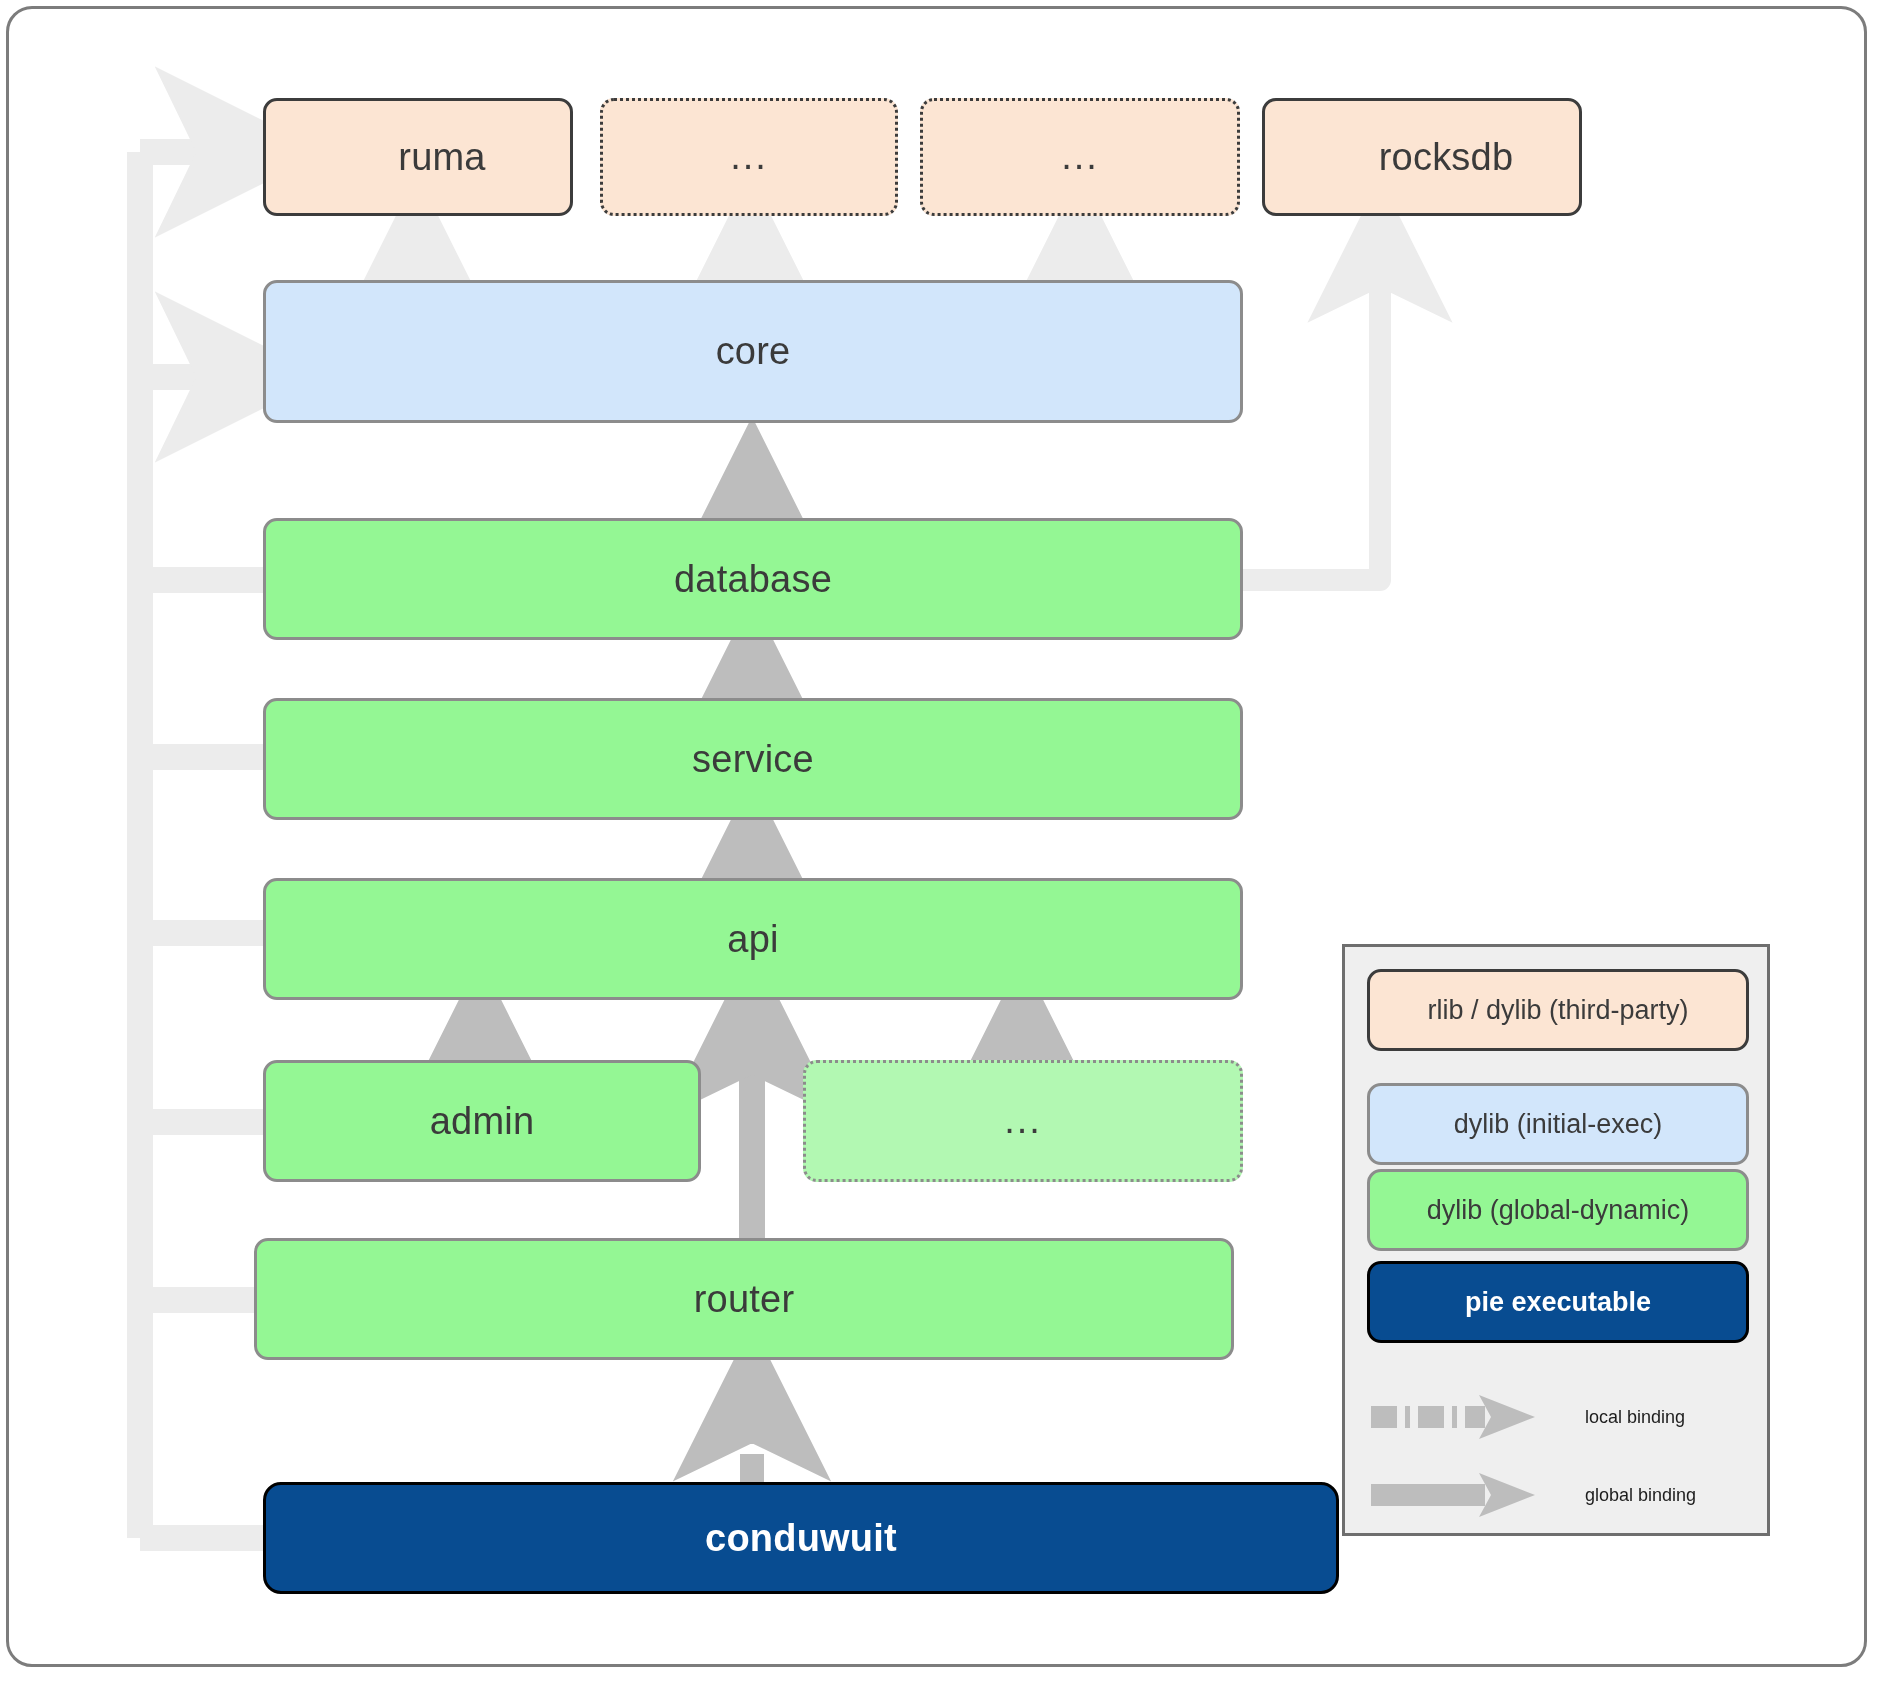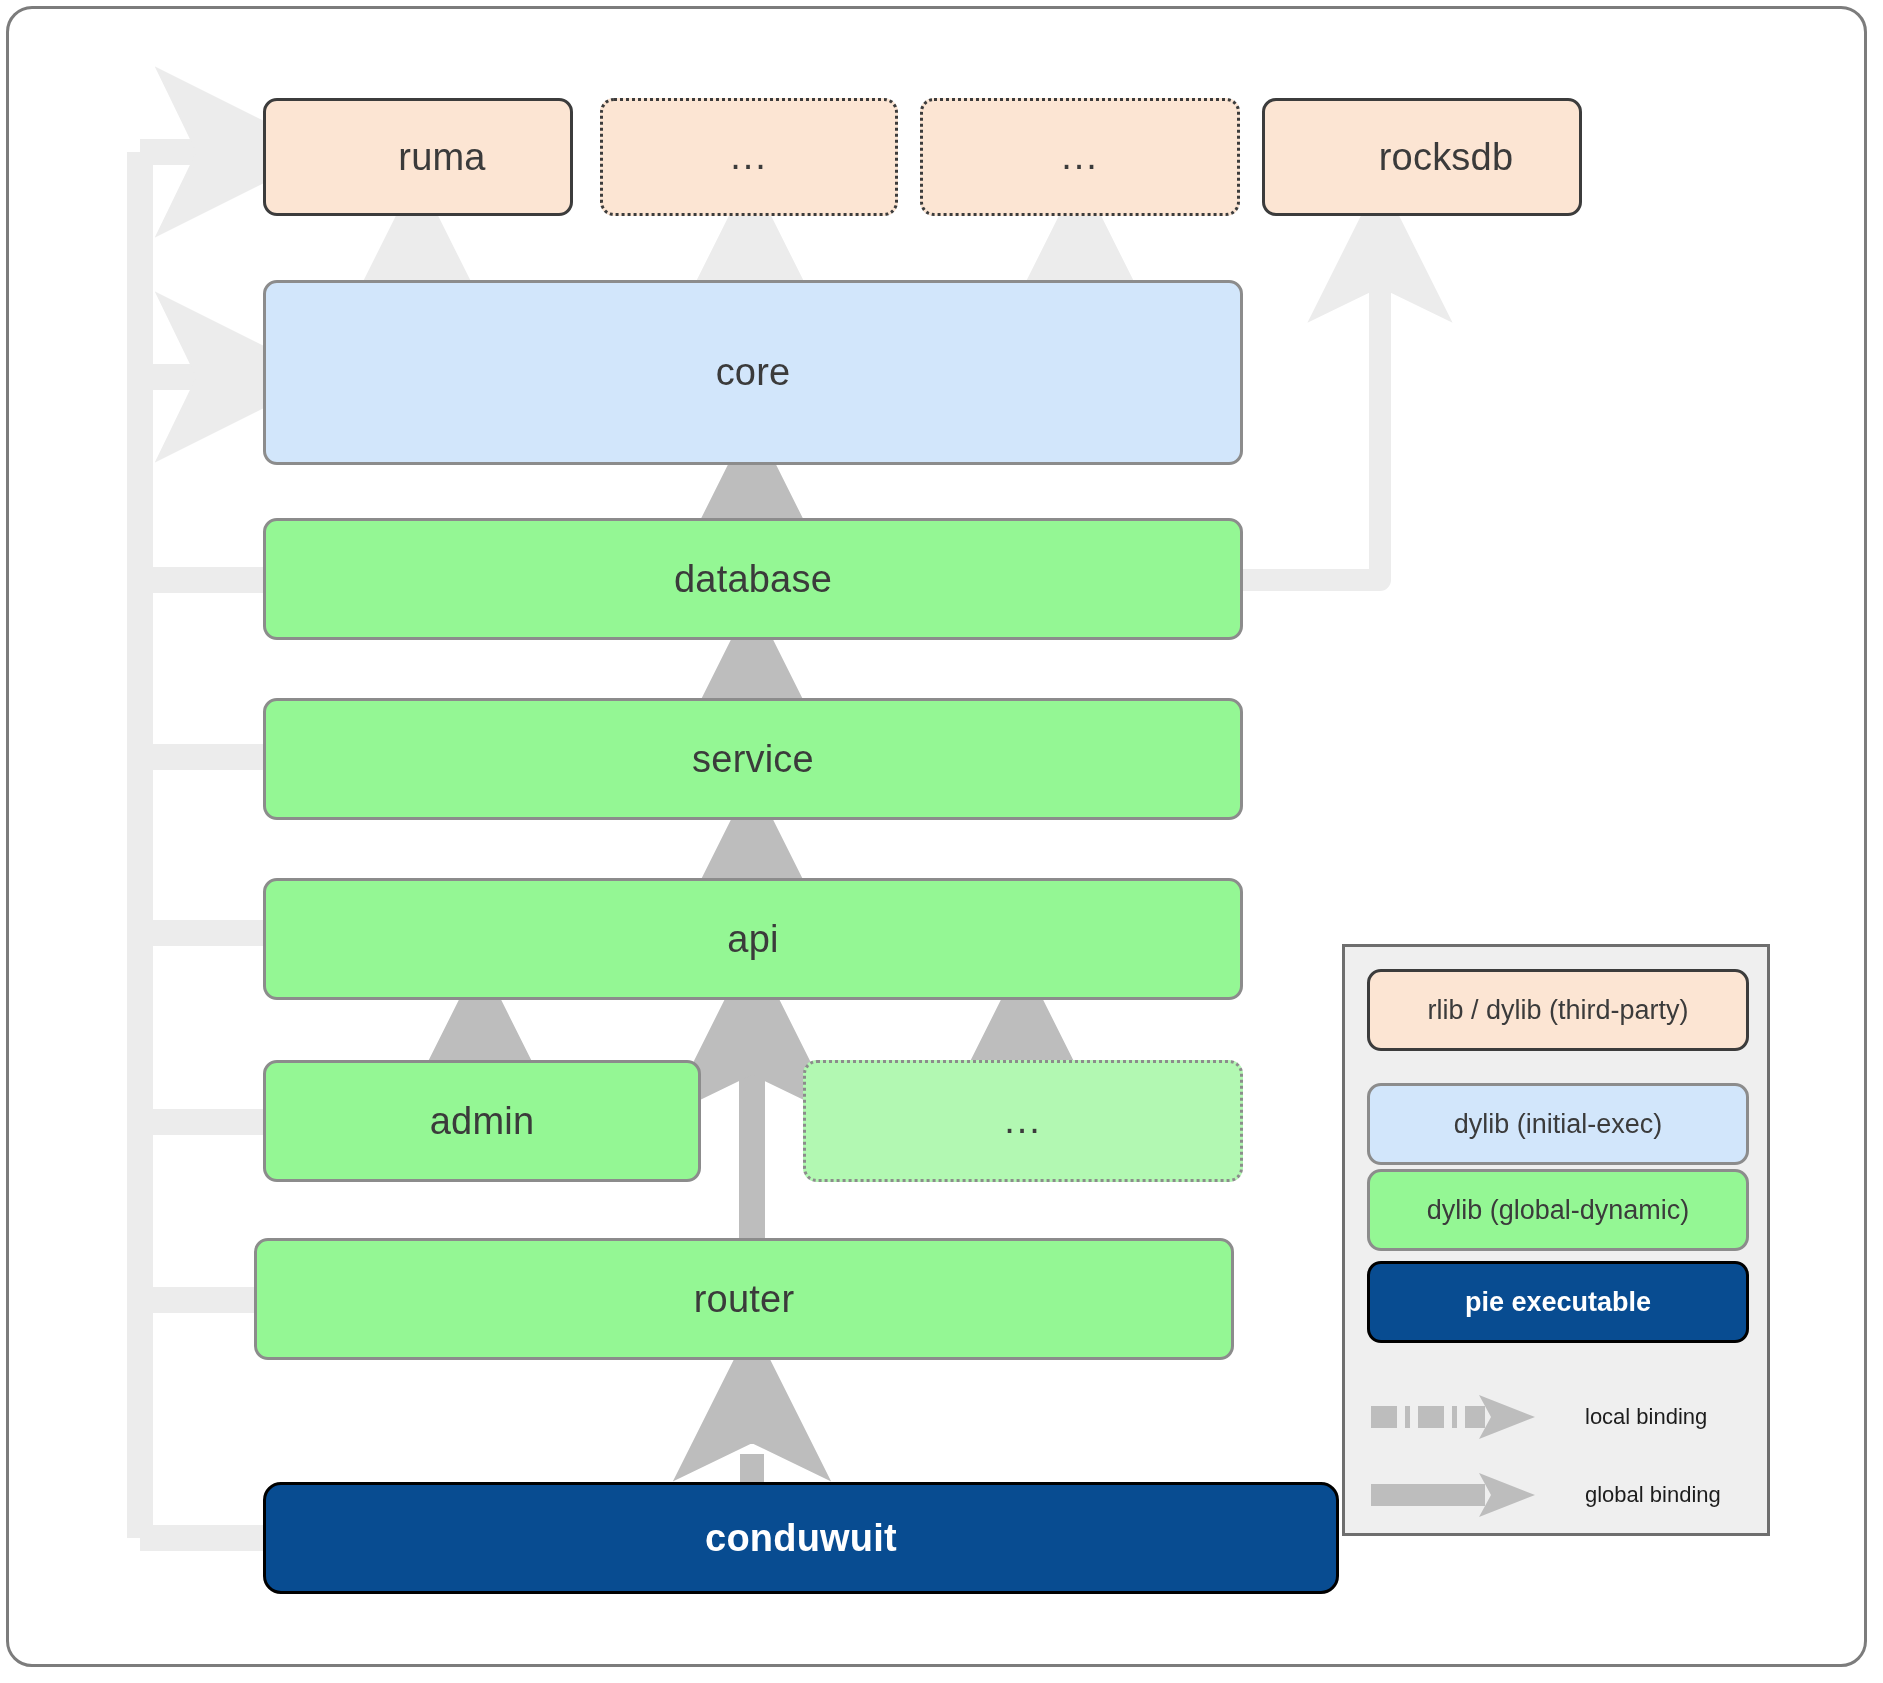--- a/index.html
+++ b/index.html
@@ -107,21 +107,21 @@
   .lg-arrow-row {
     position: absolute;
     left: 22px;
     width: 386px;
     height: 60px;
     display: flex;
     align-items: center;
   }
   .lg-arrow-svg { width: 180px; height: 54px; flex: none; }
   .lg-arrow-label {
-    font-size: 22px;
+    font-size: 18px;
     color: #1d1d1d;
     margin-left: 38px;
     white-space: nowrap;
   }
 </style>
 </head>
 <body>
 
 <div id="frame"></div>
 
@@ -197,21 +197,21 @@
   </div>
 
   <div class="node third-dotted" style="left:920px; top:98px; width:320px; height:118px;">
     <span class="dots">...</span>
   </div>
 
   <div class="node third" style="left:1262px; top:98px; width:320px; height:118px;">
     <span>rocksdb</span>
   </div>
 
-  <div class="node iexec" style="left:263px; top:280px; width:980px; height:185px;">
+  <div class="node iexec" style="left:263px; top:280px; width:980px; height:143px;">
     <span>core</span>
   </div>
 
   <div class="node gdyn" style="left:263px; top:518px; width:980px; height:122px;">
     <span>database</span>
   </div>
 
   <div class="node gdyn" style="left:263px; top:698px; width:980px; height:122px;">
     <span>service</span>
   </div>

